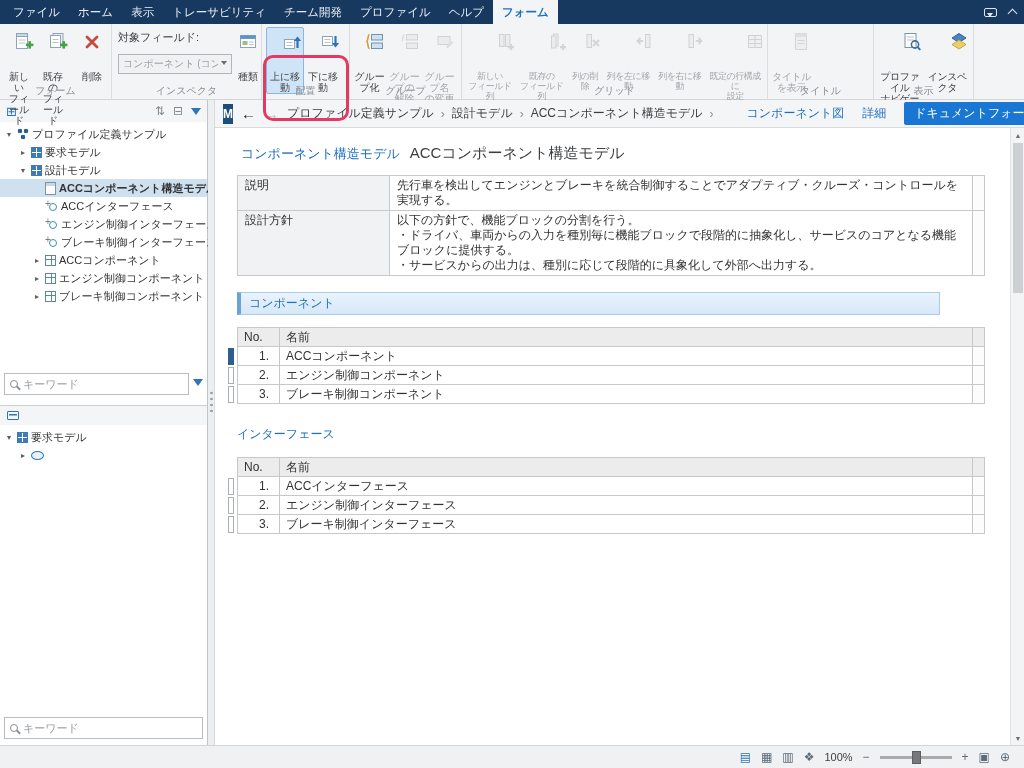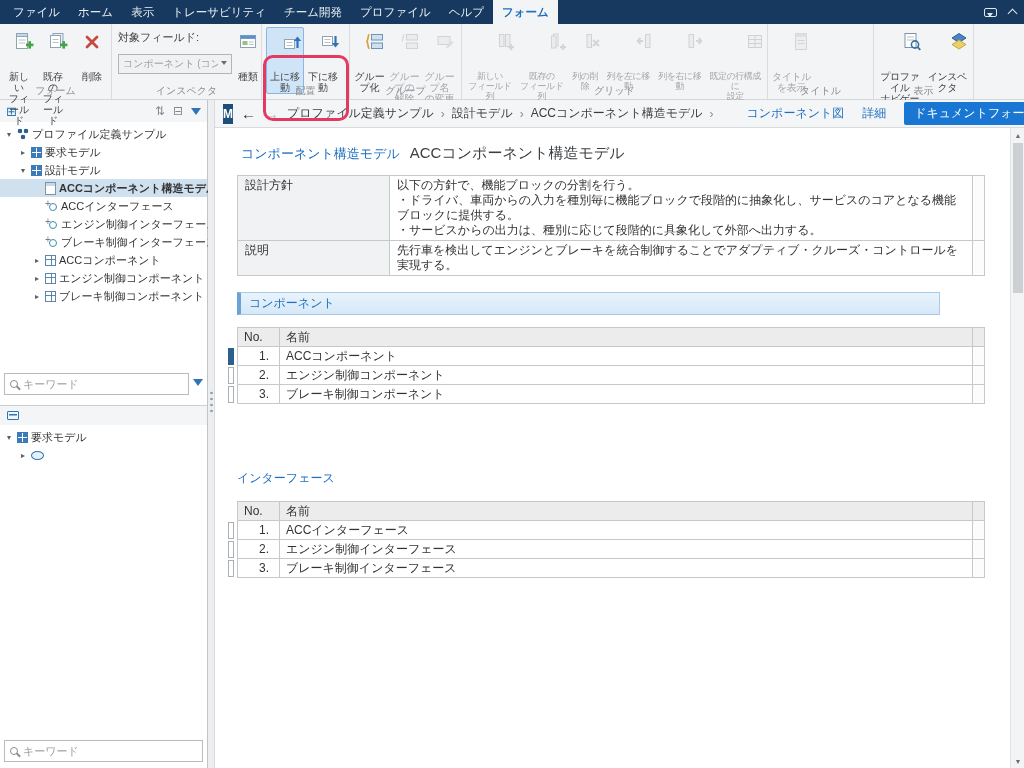--- a/index.html
+++ b/index.html
@@ -113,21 +113,21 @@
   .doctitle{margin:4px 0 12px 4px;display:flex;align-items:baseline;gap:10px;white-space:nowrap}
   .dtype{color:#1d6fc0;font-size:13px}
   .dname{color:#3c3f42;font-size:15px}
   .ptable{width:748px;border-collapse:collapse;table-layout:fixed}
   .ptable td{border:1px solid #c6c9cb;padding:2px 7px;font-size:12px;vertical-align:top;line-height:15px}
   .plabel{width:152px;background:#f1f2f3}
   .pend{width:12px;background:#fcfcfc;padding:0!important}
   .pval{white-space:pre-line}
   .sechead{width:703px;margin:16px 0 12px;font-size:12px;color:#1d6fc0}
   .sechead.hl{background:linear-gradient(#e9f3fc,#d6e8f8);border:1px solid #aacbe8;border-left:4px solid #6ba3d6;padding:2px 8px}
-  .sechead.plain{padding:2px 0;margin-top:64px}
+  .sechead.plain{padding:2px 0;margin-top:20px}
   .tblwrap{position:relative;width:748px;margin-left:0}
   .ltable{width:748px;border-collapse:collapse;table-layout:fixed}
   .ltable th,.ltable td{border:1px solid #c6c9cb;height:19px;font-size:12px;padding:0 6px;font-weight:normal;text-align:left;white-space:nowrap;overflow:hidden}
   .ltable th{background:#ececec}
   .cno{width:42px}
   td.cno{text-align:right;padding-right:10px}
   .cend{width:12px;background:#fcfcfc;padding:0!important}
   .gut{position:absolute;left:-9px;width:6px;height:17px;border:1px solid #aab0b5;background:#fff}
   .gut.sel{background:#2d5f8e;border-color:#2d5f8e}
 
@@ -542,29 +542,29 @@
       <div class="docwrap">
         <div class="doc">
           <div class="doctitle">
             <span class="dtype">コンポーネント構造モデル</span>
             <span class="dname">ACCコンポーネント構造モデル</span>
           </div>
 
           <table class="ptable">
             <tbody>
                 <tr>
+              <td class="plabel">説明</td>
+              <td class="pval">先行車を検出してエンジンとブレーキを統合制御することでアダプティブ・クルーズ・コントロールを実現する。</td>
+              <td class="pend"></td>
+            </tr>
+            <tr>
               <td class="plabel">設計方針</td>
               <td class="pval">以下の方針で、機能ブロックの分割を行う。
 ・ドライバ、車両からの入力を種別毎に機能ブロックで段階的に抽象化し、サービスのコアとなる機能ブロックに提供する。
 ・サービスからの出力は、種別に応じて段階的に具象化して外部へ出力する。</td>
-              <td class="pend"></td>
-            </tr>
-            <tr>
-              <td class="plabel">説明</td>
-              <td class="pval">先行車を検出してエンジンとブレーキを統合制御することでアダプティブ・クルーズ・コントロールを実現する。</td>
               <td class="pend"></td>
             </tr>
           </tbody>
             </table>
 
           <div class="sechead hl">コンポーネント</div>
 
           <div class="tblwrap">
             <span class="gut sel" style="top:21px"></span>
             <span class="gut" style="top:40px"></span>
@@ -630,14 +630,28 @@
 
         <div class="vscroll">
           <span class="varrow up">▲</span>
           <span class="vthumb"></span>
           <span class="varrow down">▼</span>
         </div>
       </div>
     </div>
   </div>
 
+  <div class="statusbar">
+    <span class="sic active i-docview"></span>
+    <span class="sic i-treegridview"></span>
+    <span class="sic i-splitview"></span>
+    <span class="sic i-diagview"></span>
+    <span>100%</span>
+    <span class="sic i-minus"></span>
+    <span class="zslider">
+        <span class="zknob"></span>
+      </span>
+    <span class="sic i-plus"></span>
+    <span class="sic i-fit"></span>
+    <span class="sic i-pan"></span>
+  </div>
 
 </div>
 
 </body></html>

